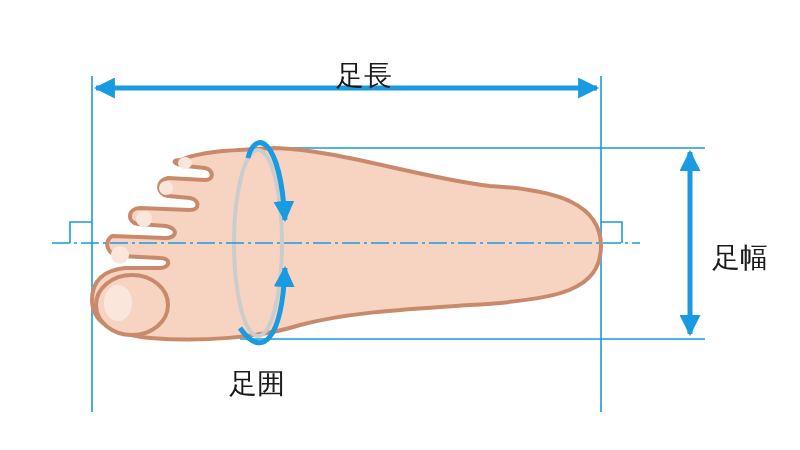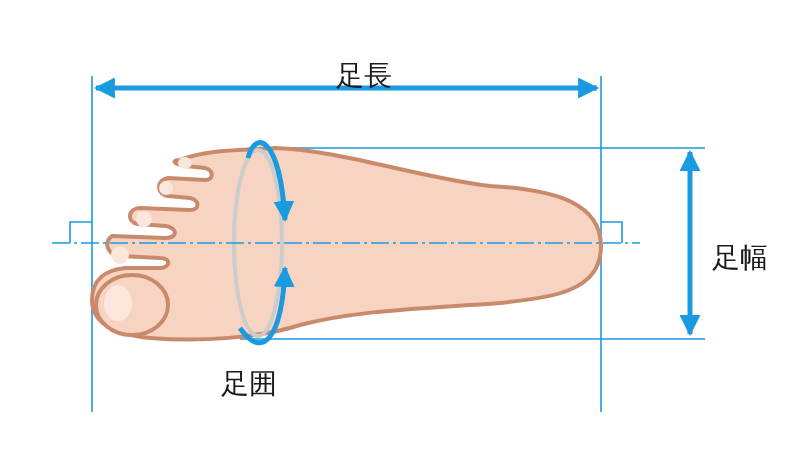--- a/index.html
+++ b/index.html
@@ -8,21 +8,21 @@
   .label {
     position: absolute;
     font-family: "DejaVu Sans", sans-serif;
     font-size: 28px;
     color: #1a1a1a;
     line-height: 1;
     white-space: nowrap;
   }
   #lbl-length { left: 336px; top: 46px; margin-top: 16px; }
   #lbl-width  { left: 712px; top: 244px; }
-  #lbl-girth  { left: 221px; top: 370px; }
+  #lbl-girth  { left: 229px; top: 370px; }
 </style>
 </head>
 <body>
 
 <svg id="diagram" viewBox="0 0 800 450" xmlns="http://www.w3.org/2000/svg">
   <defs>
     <marker id="ah" viewBox="0 0 10 10" refX="9" refY="5" markerWidth="4.2" markerHeight="4.2" orient="auto-start-reverse">
       <path d="M0,0 L10,5 L0,10 z" fill="#1a9ae0"></path>
     </marker>
   </defs>

